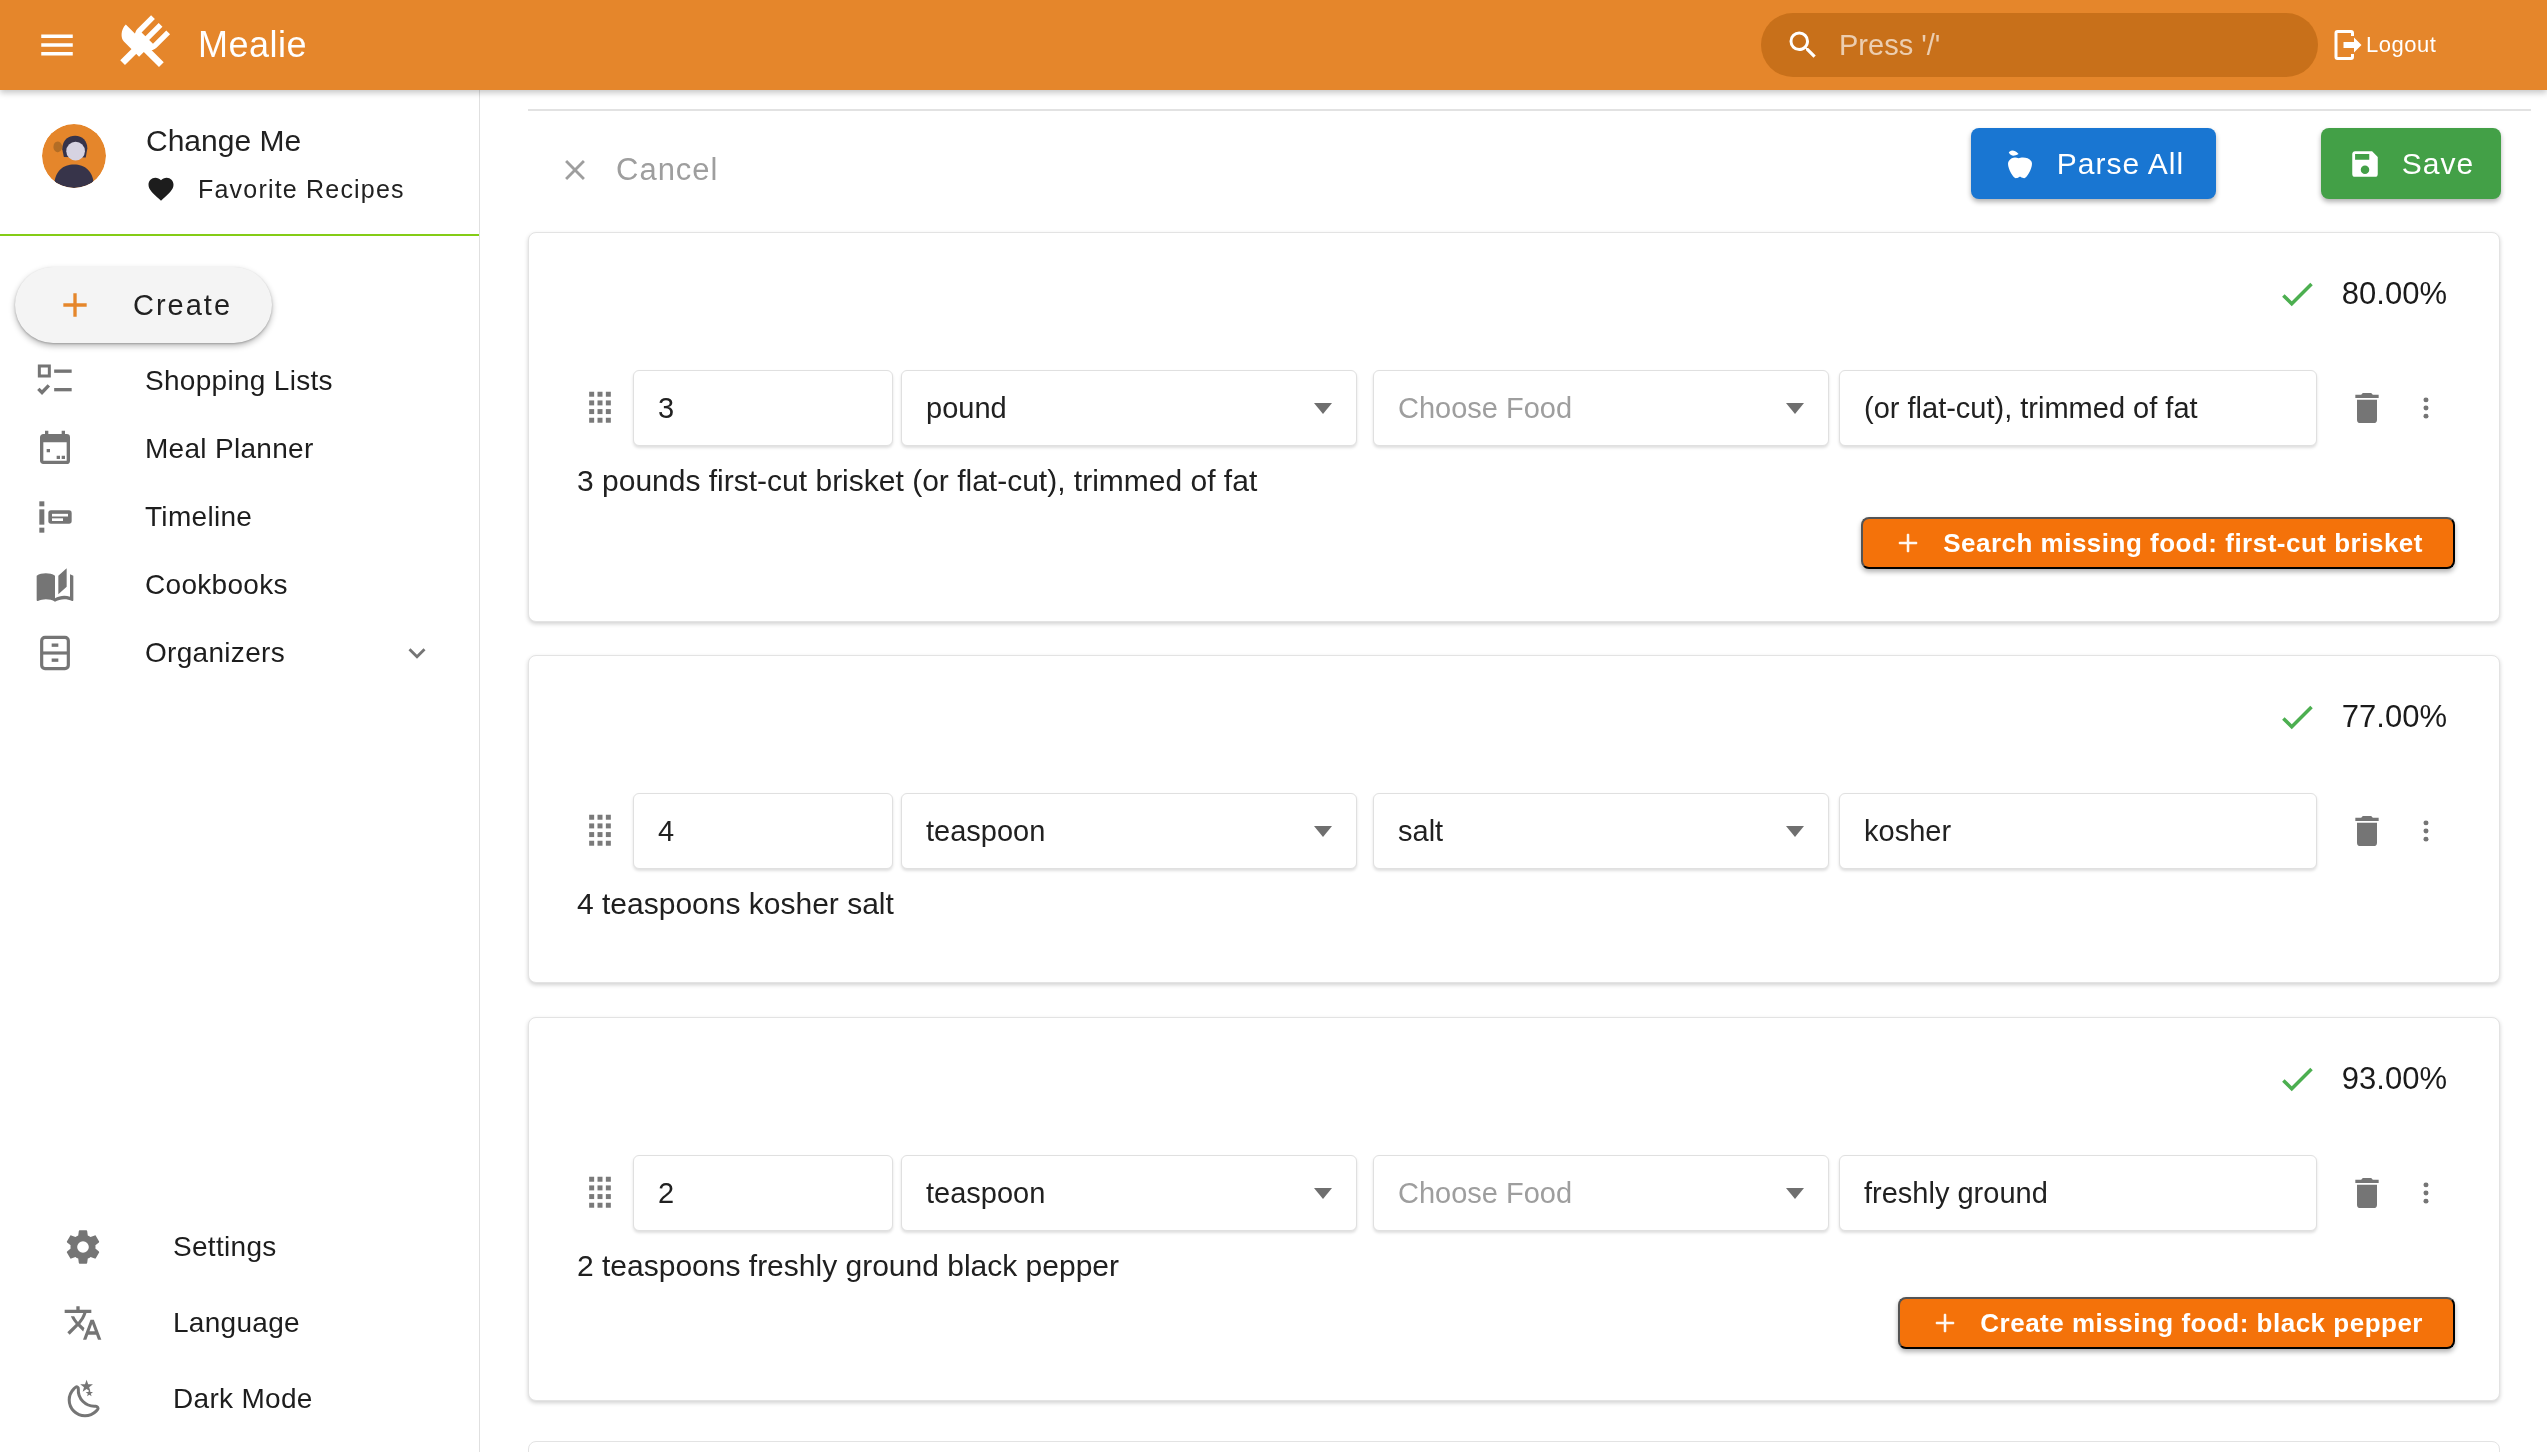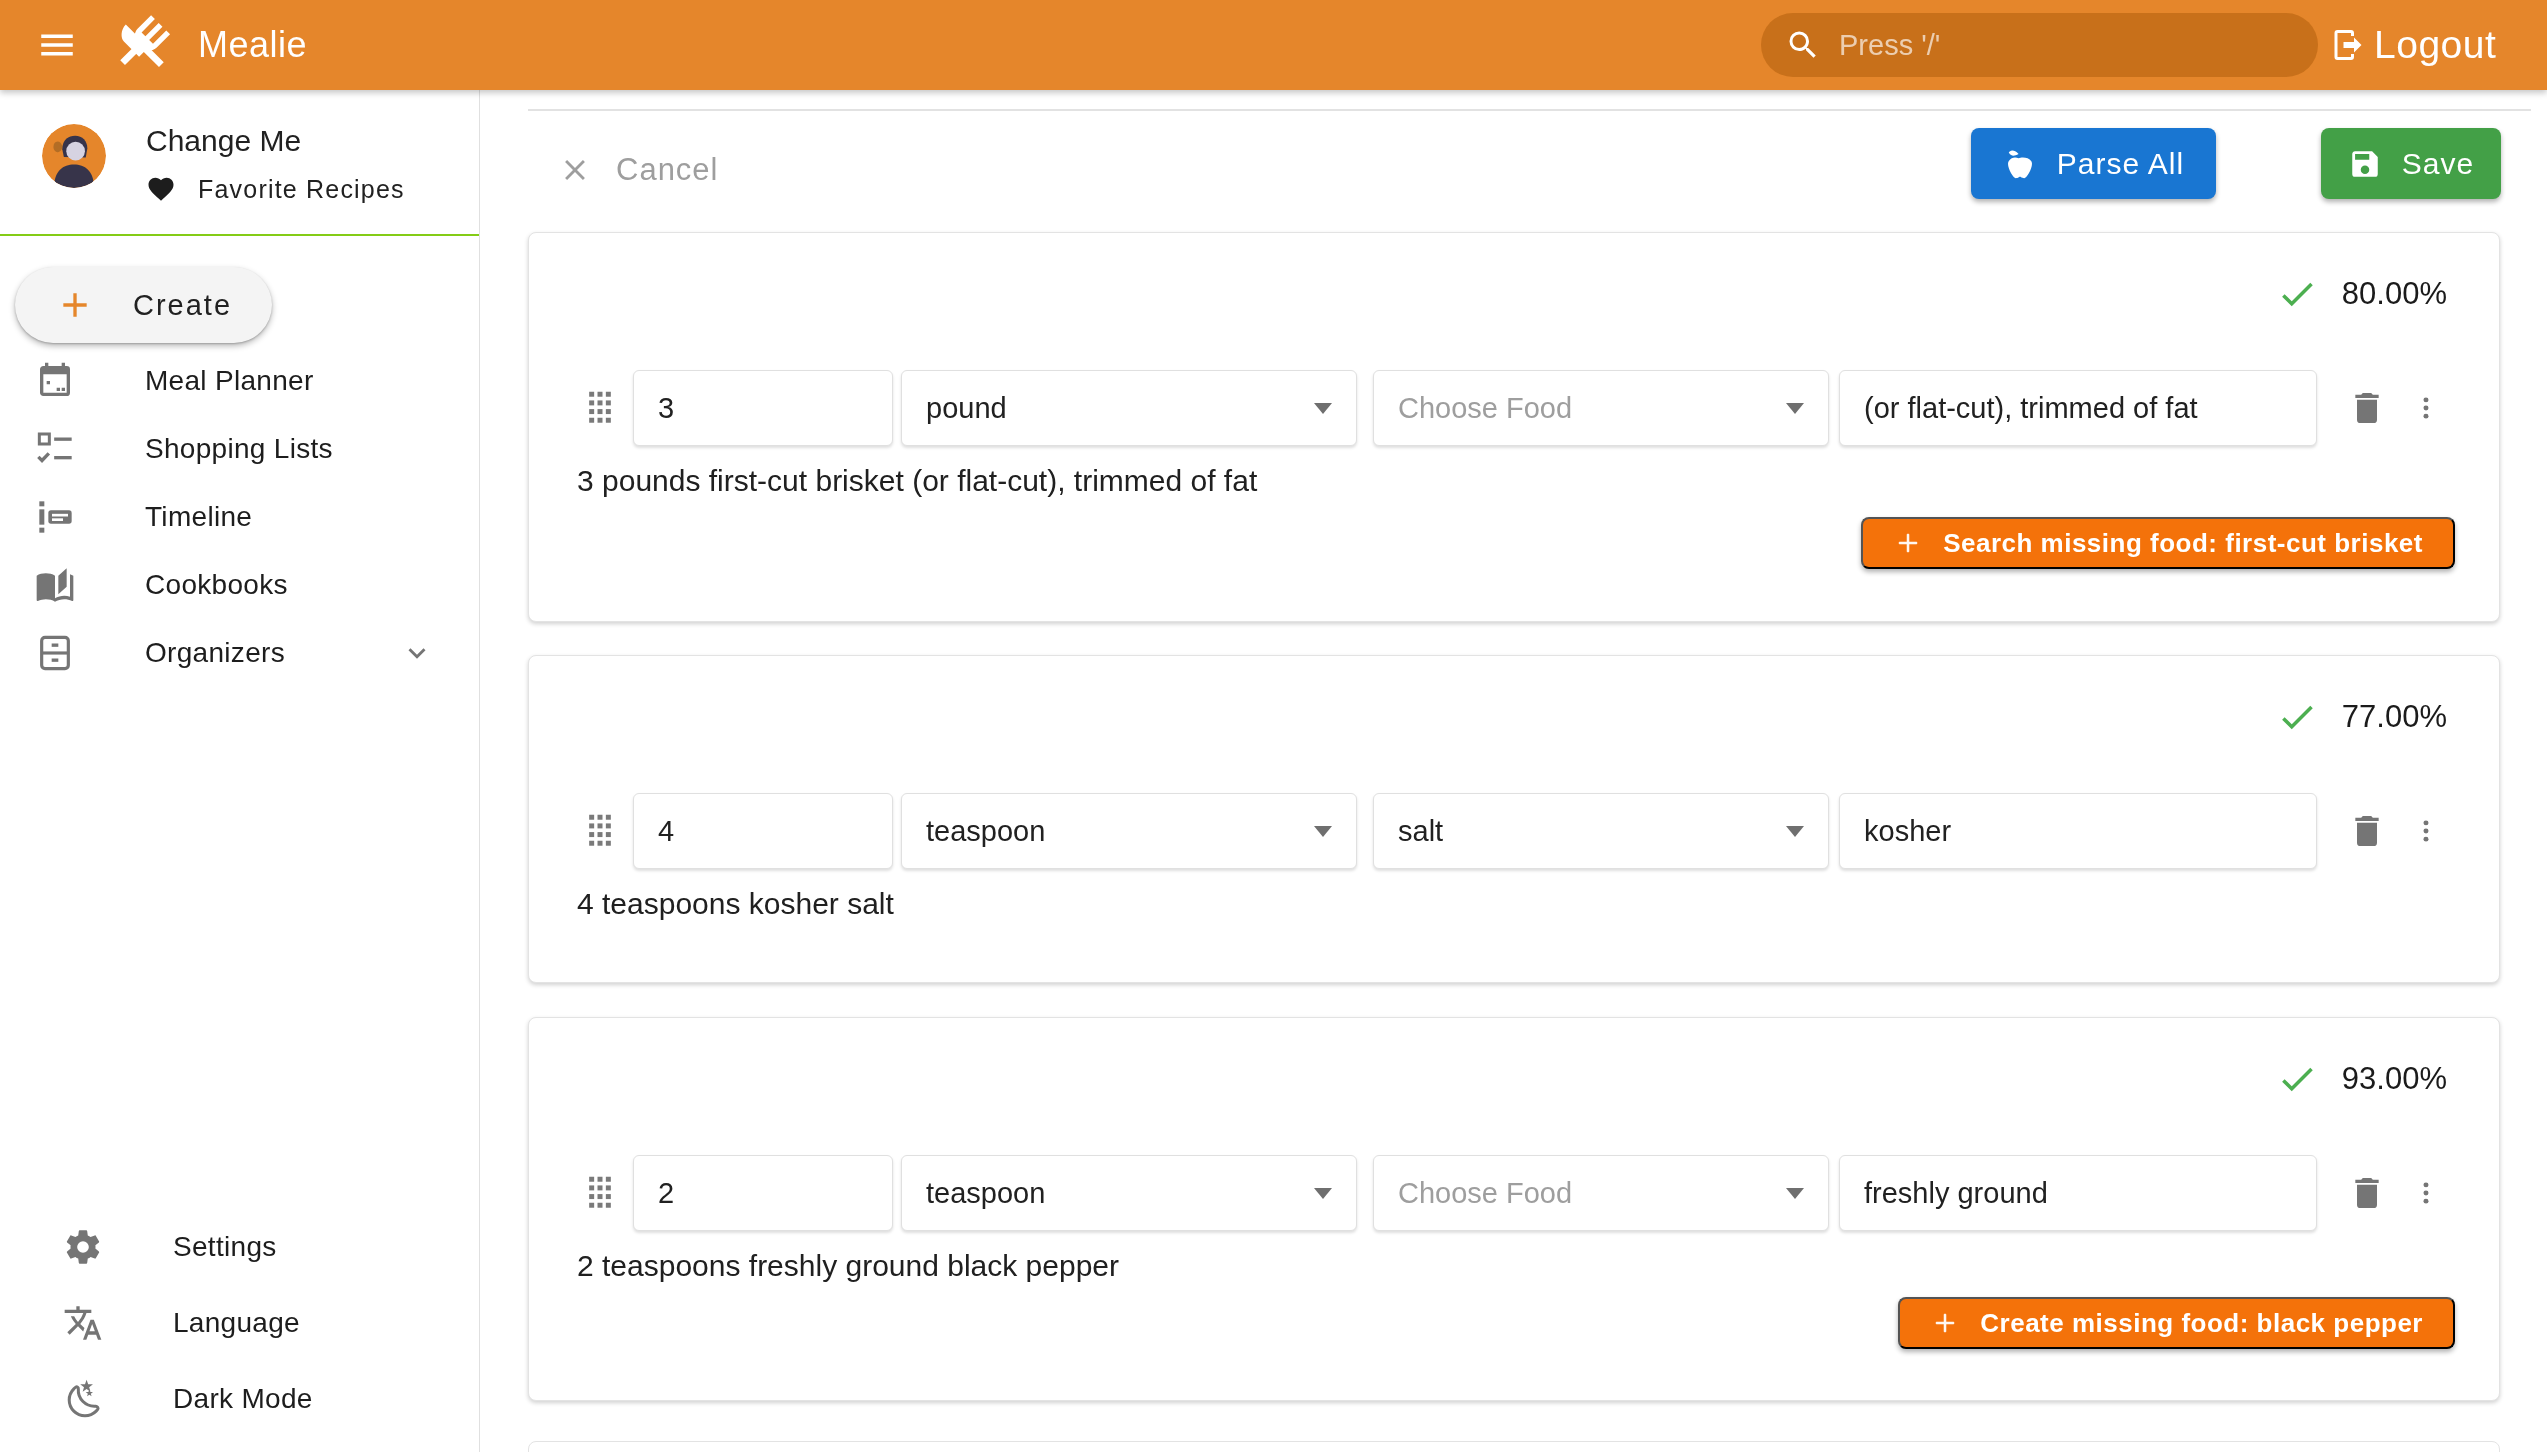--- a/index.html
+++ b/index.html
@@ -13,21 +13,21 @@
   .hamburger { margin-left:36px; width:42px; height:42px; cursor:pointer; }
   .logo { margin-left:30px; width:70px; height:70px; }
   .app-title { color:#fff; font-size:36px; font-weight:500; margin-left:20px; letter-spacing:0.5px; }
   .search-pill { position:absolute; left:1761px; top:13px; width:557px; height:64px;
     background:#c8701a; border-radius:32px; display:flex; align-items:center; padding:12px 24px; }
   .search-pill svg { width:36px; height:36px; flex:0 0 auto; }
   .search-input { background:transparent; border:none; outline:none; color:rgba(255,255,255,0.92);
     font-size:29px; margin-left:18px; width:100%; font-family:inherit; }
   .search-input::placeholder { color:rgba(255,255,255,0.65); }
   .logout-btn { position:absolute; left:2330px; top:0; height:90px; display:flex; align-items:center;
-    gap:8px; color:#fff; font-size:39px; font-weight:500; cursor:pointer; letter-spacing:0.5px; }
+    gap:0; color:#fff; font-size:22px; font-weight:500; cursor:pointer; letter-spacing:0.5px; }
   .logout-btn svg { width:36px; height:36px; }
 
   
   .sidebar { position:absolute; top:90px; left:0; bottom:0; width:480px; background:#fff;
     border-right:1px solid #e0e0e0; z-index:5; }
   .profile { height:146px; border-bottom:2px solid #84cc16; display:flex; padding:34px 0 11px 42px; }
   .avatar { width:64px; height:64px; border-radius:50%; overflow:hidden; flex:0 0 auto; cursor:pointer; }
   .profile-info { margin-left:40px; }
   .profile-name { font-size:30px; color:#212121; }
   .favorites { display:flex; align-items:center; gap:22px; margin-top:16px; cursor:pointer; }
@@ -168,32 +168,32 @@
     <div class="create-btn">
       <svg viewBox="0 0 24 24">
         <path fill="#E5862B" d="M19,13H13V19H11V13H5V11H11V5H13V11H19V13Z"></path>
       </svg>
       <span class="create-label">Create</span>
     </div>
 
     <div class="nav-list">
       <div class="nav-item">
         <svg class="nav-icon" viewBox="0 0 24 24">
-          <path fill="#757575" d="M19,19V8H5V19H19M16,1H18V3H19A2,2 0 0,1 21,5V19A2,2 0 0,1 19,21H5C3.89,21 3,20.1 3,19V5C3,3.89 3.89,3 5,3H6V1H8V3H16V1M7,12H9V14H7V12M13,16H15V18H13V16M16,16H18V18H16V16Z"></path>
-        </svg>
-        <span class="nav-label">Meal Planner</span>
-      </div>
-      <div class="nav-item">
-        <svg class="nav-icon" viewBox="0 0 24 24">
           <rect x="2.6" y="3" width="6" height="6" fill="none" stroke="#757575" stroke-width="1.8"></rect>
           <rect x="11.5" y="5.1" width="10.5" height="2" fill="#757575"></rect>
           <path d="M2,16.7 L4.2,18.9 L8.3,14.6" fill="none" stroke="#757575" stroke-width="2"></path>
           <rect x="11.5" y="16.2" width="10.5" height="2" fill="#757575"></rect>
         </svg>
         <span class="nav-label">Shopping Lists</span>
+      </div>
+      <div class="nav-item">
+        <svg class="nav-icon" viewBox="0 0 24 24">
+          <path fill="#757575" d="M19,19V8H5V19H19M16,1H18V3H19A2,2 0 0,1 21,5V19A2,2 0 0,1 19,21H5C3.89,21 3,20.1 3,19V5C3,3.89 3.89,3 5,3H6V1H8V3H16V1M7,12H9V14H7V12M13,16H15V18H13V16M16,16H18V18H16V16Z"></path>
+        </svg>
+        <span class="nav-label">Meal Planner</span>
       </div>
       <div class="nav-item">
         <svg class="nav-icon" viewBox="0 0 24 24">
           <rect x="2.6" y="2.6" width="3" height="3" fill="#757575"></rect>
           <rect x="2.6" y="7.4" width="3" height="9.2" fill="#757575"></rect>
           <rect x="2.6" y="18.4" width="3" height="3" fill="#757575"></rect>
           <rect x="8" y="8" width="14" height="8" rx="1.6" fill="#757575"></rect>
           <rect x="10.2" y="10.1" width="9.6" height="1.6" fill="#ffffff"></rect>
           <rect x="10.2" y="12.8" width="6.6" height="1.6" fill="#ffffff"></rect>
         </svg>

